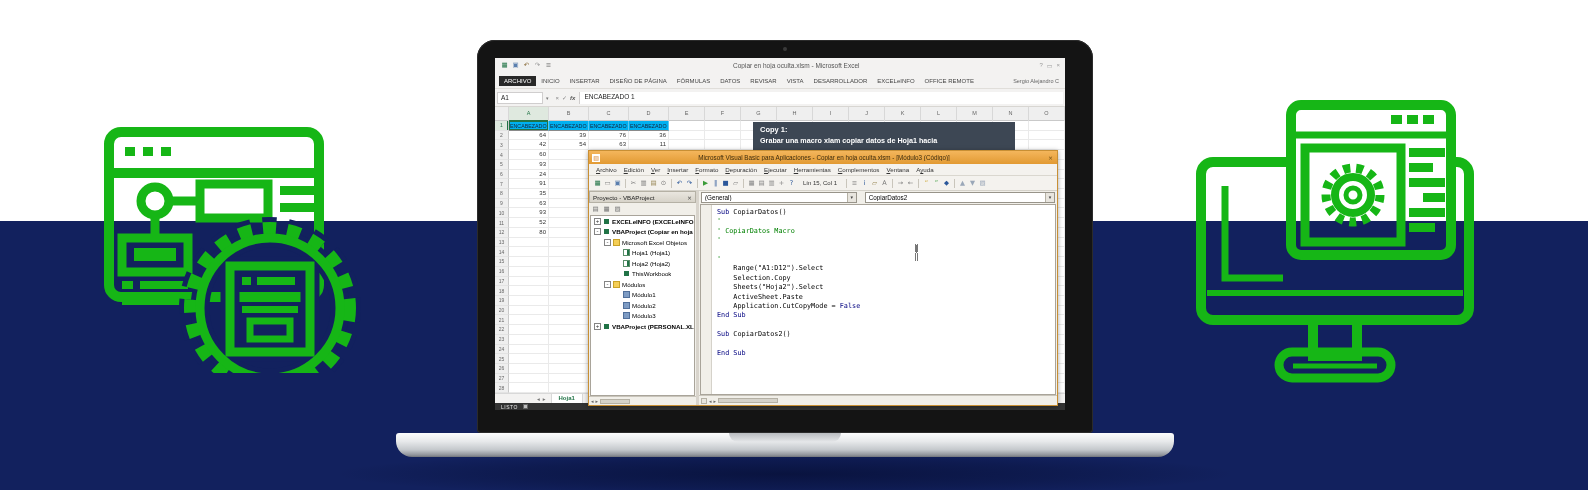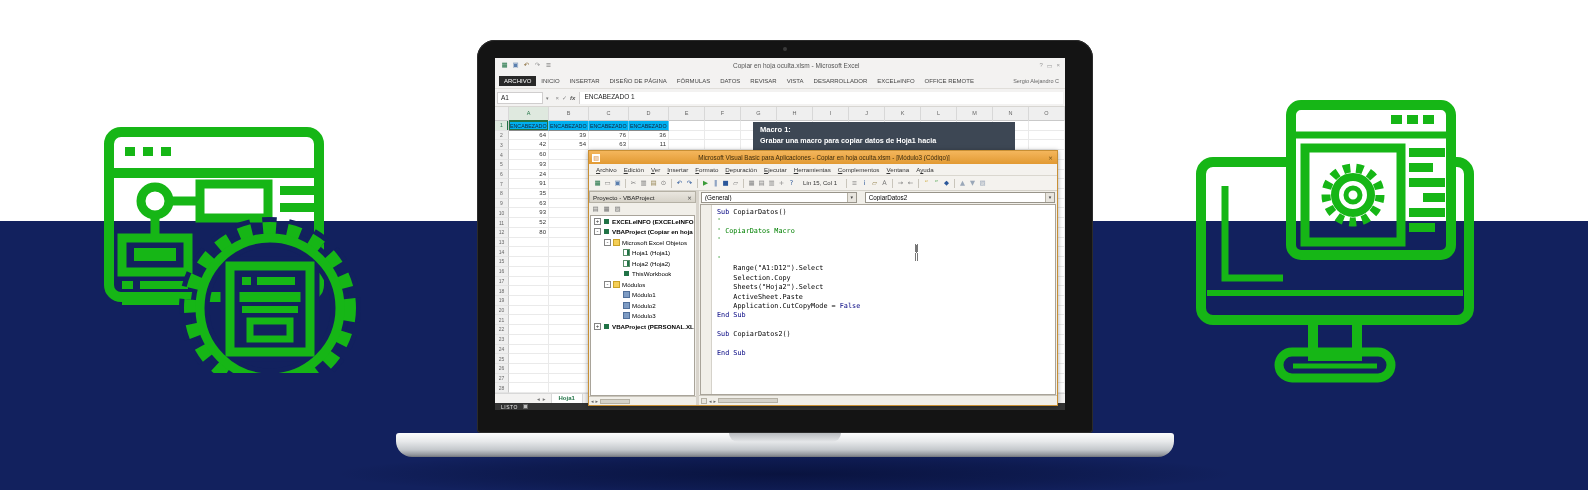--- a/index.html
+++ b/index.html
@@ -799,22 +799,22 @@
           <div class="cell" style="width: 36px;"></div>
           <div class="cell" style="width: 36px;"></div>
           <div class="cell" style="width: 36px;"></div>
           <div class="cell" style="width: 36px;"></div>
           <div class="cell" style="width: 36px;"></div>
           <div class="cell" style="width: 36px;"></div>
         </div>
       </div>
 
     <div class="callout">
-      <div class="l1">Macro 1:</div>
-      <div class="l2">Grabar una macro para copiar datos de Hoja1 hacia</div>
+      <div class="l1">Copy 1:</div>
+      <div class="l2">Grabar una macro xlam copiar datos de Hoja1 hacia</div>
     </div>
 
     <div class="xl-sheetrow">
       <div class="sheet-nav" id="sheet-nav">
           <span>◂</span>
           <span>▸</span>
         </div>
       <div class="sheet-tab">Hoja1</div>
     </div>
 

